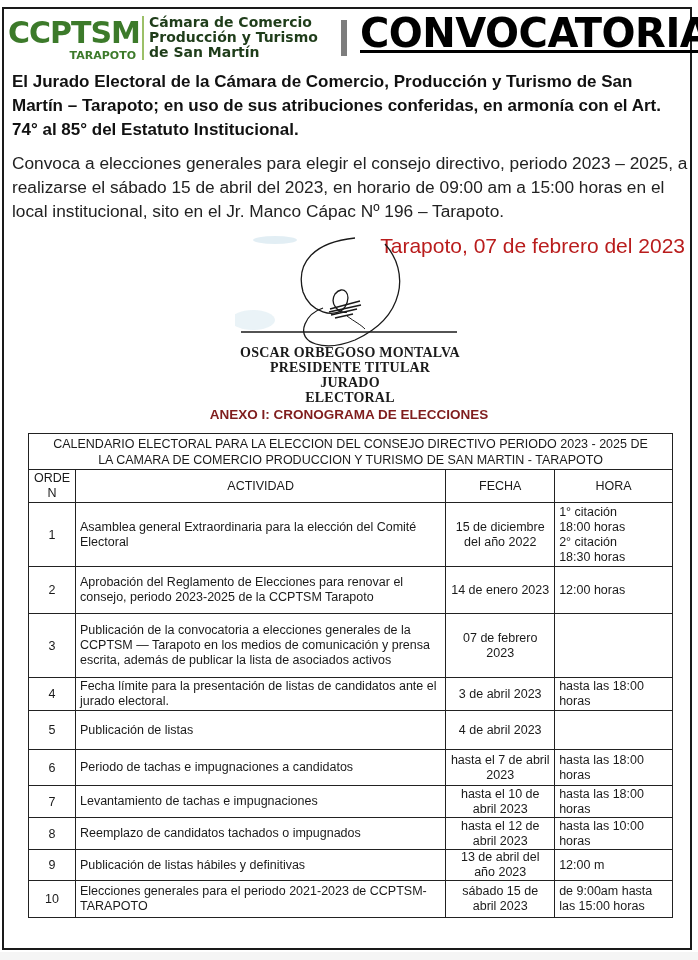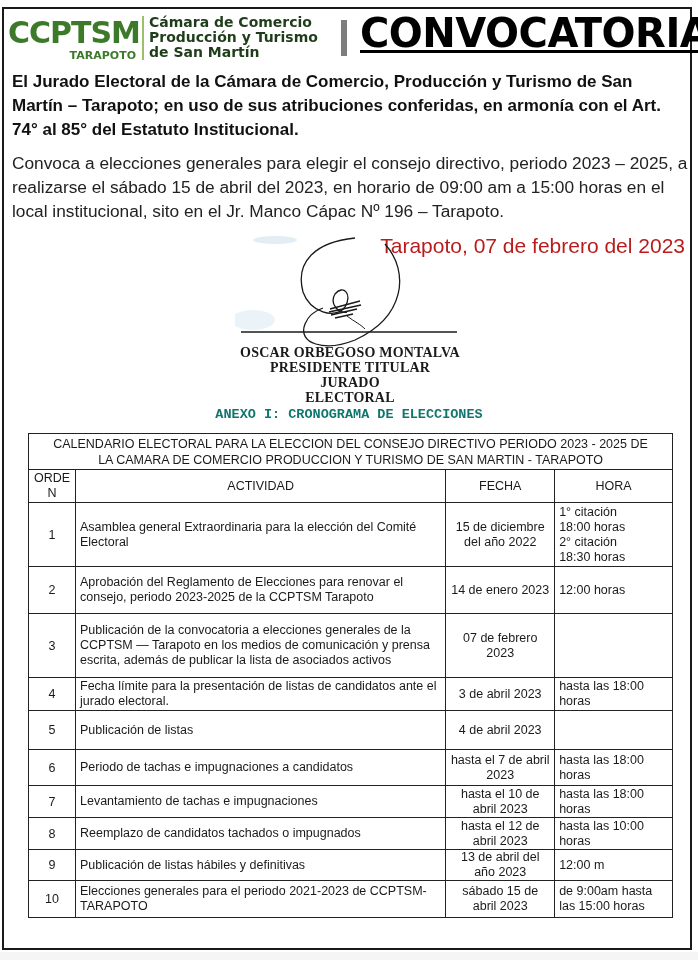--- a/index.html
+++ b/index.html
@@ -19,21 +19,21 @@
   
   .intro { position: absolute; left: 12px; top: 70px; width: 676px; font-family: "Liberation Sans", sans-serif; font-weight: bold; font-size: 17px; line-height: 24px; color: #111; }
   .para { position: absolute; left: 12px; top: 151px; width: 676px; font-family: "Liberation Sans", sans-serif; font-size: 17.3px; line-height: 24px; color: #222; }
   .date-line { position: absolute; right: 13px; top: 234px; font-family: "Liberation Sans", sans-serif; font-size: 21px; line-height: 24px; color: #b91c1c; }
 
   
   .sig-svg { position: absolute; left: 235px; top: 232px; width: 230px; height: 120px; }
   .sig-name { position: absolute; left: 240px; top: 345px; width: 220px; text-align: center; font-family: "Liberation Serif", serif; font-weight: bold; font-size: 14px; line-height: 15px; color: #1a1a1a; letter-spacing: 0.2px; }
 
   
-  .annex-title { position: absolute; left: 0; top: 405px; width: 698px; text-align: center; font-family: Liberation Mono, monospace; font-weight: bold; font-size: 13.5px; line-height: 20px; color: #0f766e; }
+  .annex-title { position: absolute; left: 0; top: 405px; width: 698px; text-align: center; font-family: Liberation Sans, sans-serif; font-weight: bold; font-size: 13.5px; line-height: 20px; color: #7f1d1d; }
 
   table.crono { position: absolute; left: 28px; top: 433px; width: 645px; border-collapse: collapse; font-family: "Liberation Sans", sans-serif; font-size: 12.5px; color: #1a1a1a; }
   table.crono td, table.crono th { border: 1.5px solid #222; padding: 0 4px; vertical-align: middle; }
   .t-title { text-align: center; font-weight: normal; line-height: 16px; height: 35px; padding: 1px 4px; }
   .col-h { text-align: center; font-weight: normal; line-height: 15px; }
   .c-ord { width: 38px; text-align: center; }
   .c-act { width: 362px; text-align: left; line-height: 15px; padding-left: 6px; }
   .c-fecha { width: 100px; text-align: center; line-height: 15px; }
   .c-hora { width: 109px; text-align: left; line-height: 15px; padding-left: 4px; margin-left: 40px; }
   .hora-line { display: block; }

